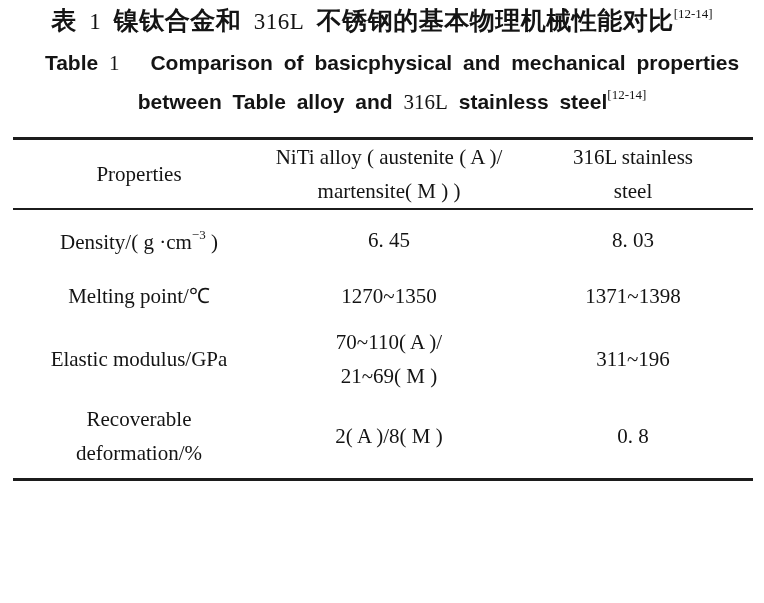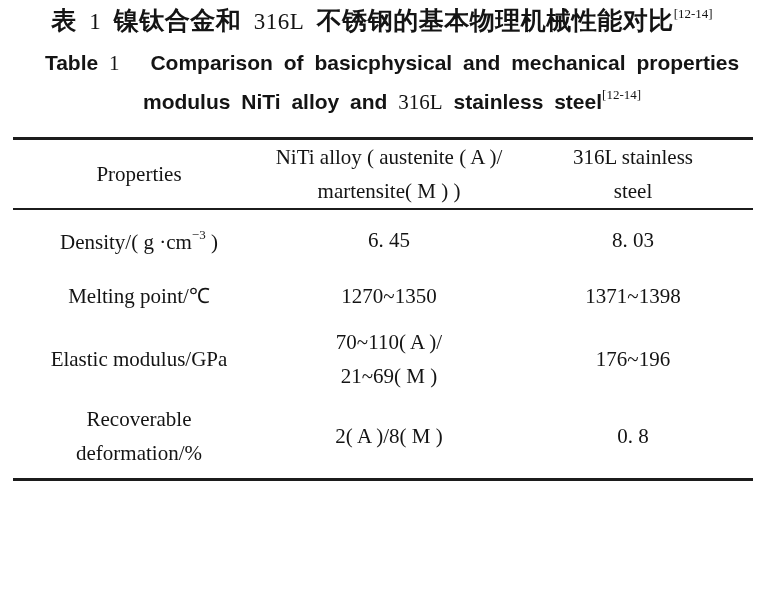--- a/index.html
+++ b/index.html
@@ -102,21 +102,21 @@
     <span>不锈钢的基本物理机械性能对比</span><sup class="cite">[12-14]</sup>
   </div>
 
   <div class="caption-en line1">
     <span>Table</span>
     <span class="serif gap-big">1</span>
     <span>Comparison of basicphysical and mechanical properties</span>
   </div>
 
   <div class="caption-en line2">
-    <span>modulus NiTi alloy and</span>
+    <span>between Table alloy and</span>
     <span class="serif">316L</span>
     <span>stainless steel</span><sup class="cite">[12-14]</sup>
   </div>
 
   <table class="props">
     <colgroup>
         <col class="c1">
         <col class="c2">
         <col class="c3">
       </colgroup>
@@ -148,21 +148,21 @@
         <td>1270~1350</td>
         <td>1371~1398</td>
       </tr>
 
       <tr class="r-elastic">
         <td>Elastic modulus/GPa</td>
         <td>
           <span class="line">70~110( A )/</span>
           <span class="line">21~69( M )</span>
         </td>
-        <td>176~196</td>
+        <td>311~196</td>
       </tr>
 
       <tr class="r-recoverable">
         <td>
           <span class="line">Recoverable</span>
           <span class="line">deformation/%</span>
         </td>
         <td>2( A )/8( M )</td>
         <td>0. 8</td>
       </tr>

